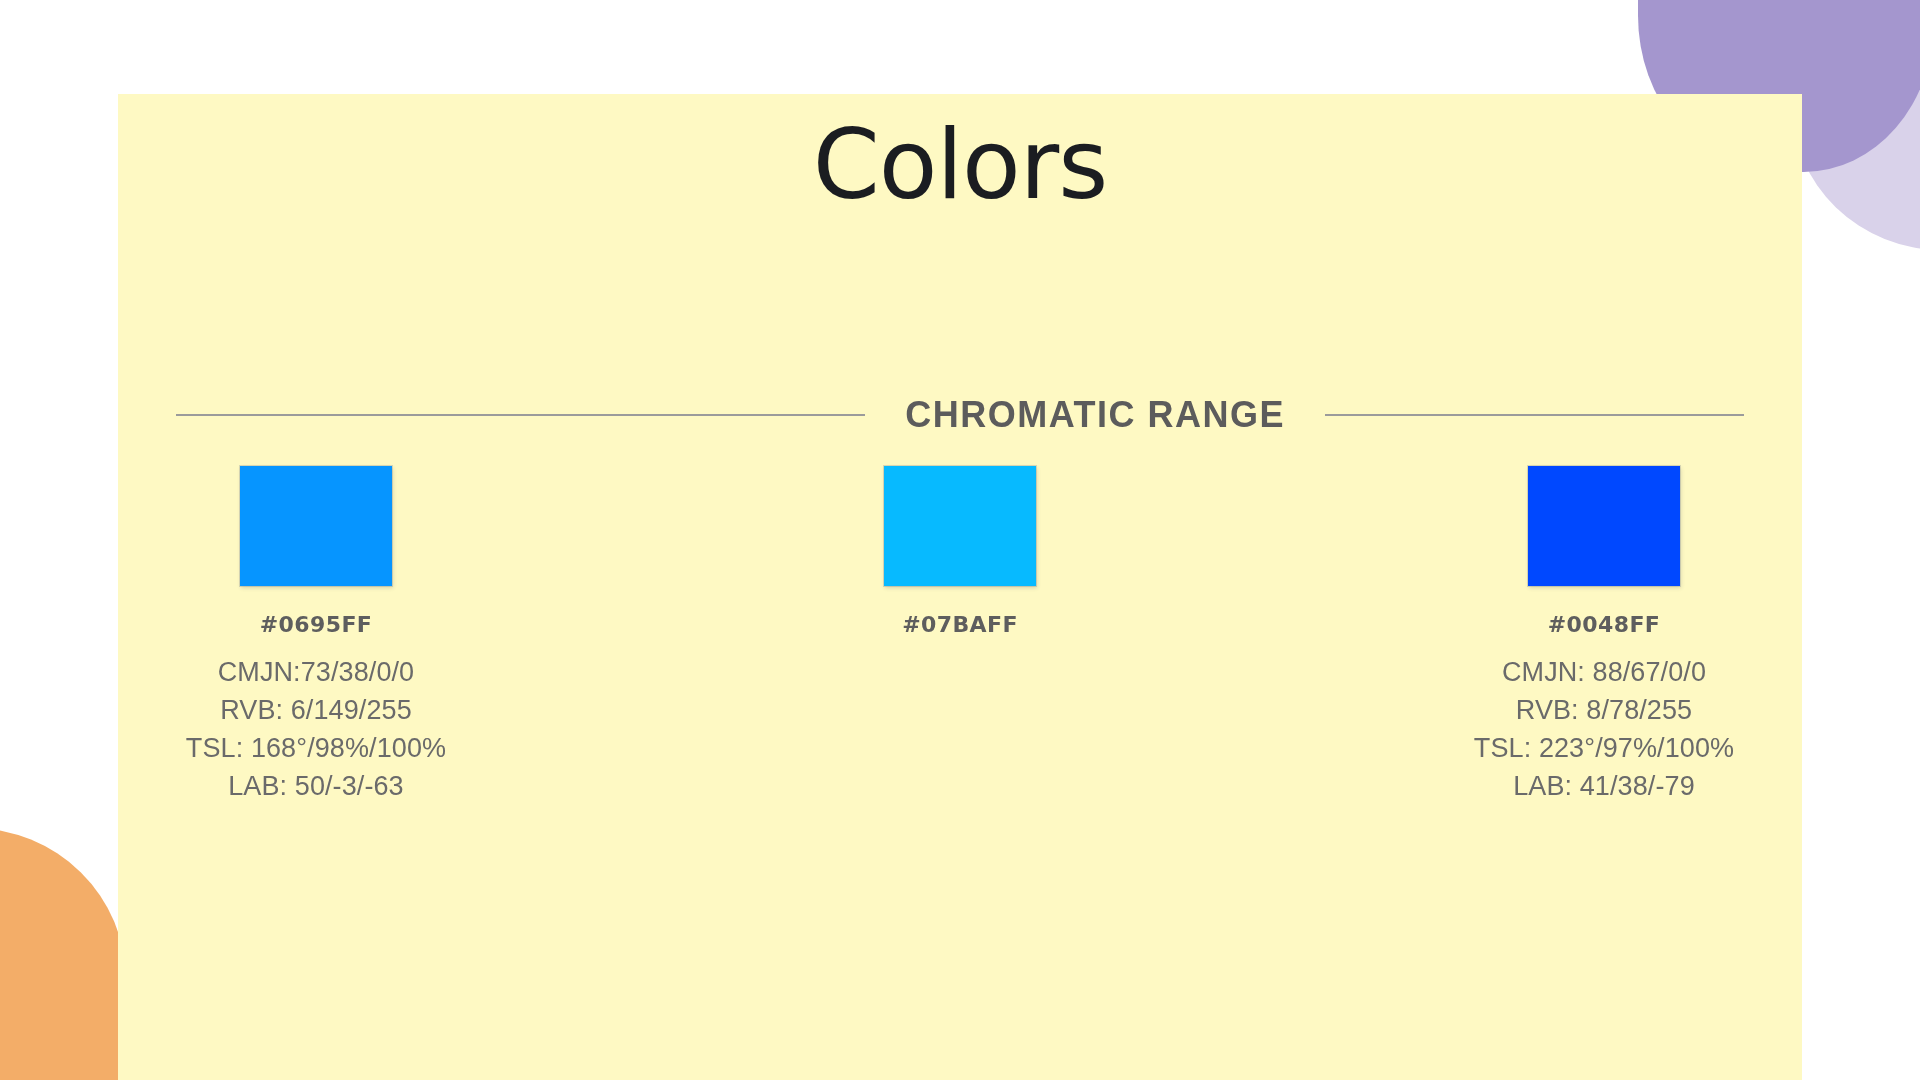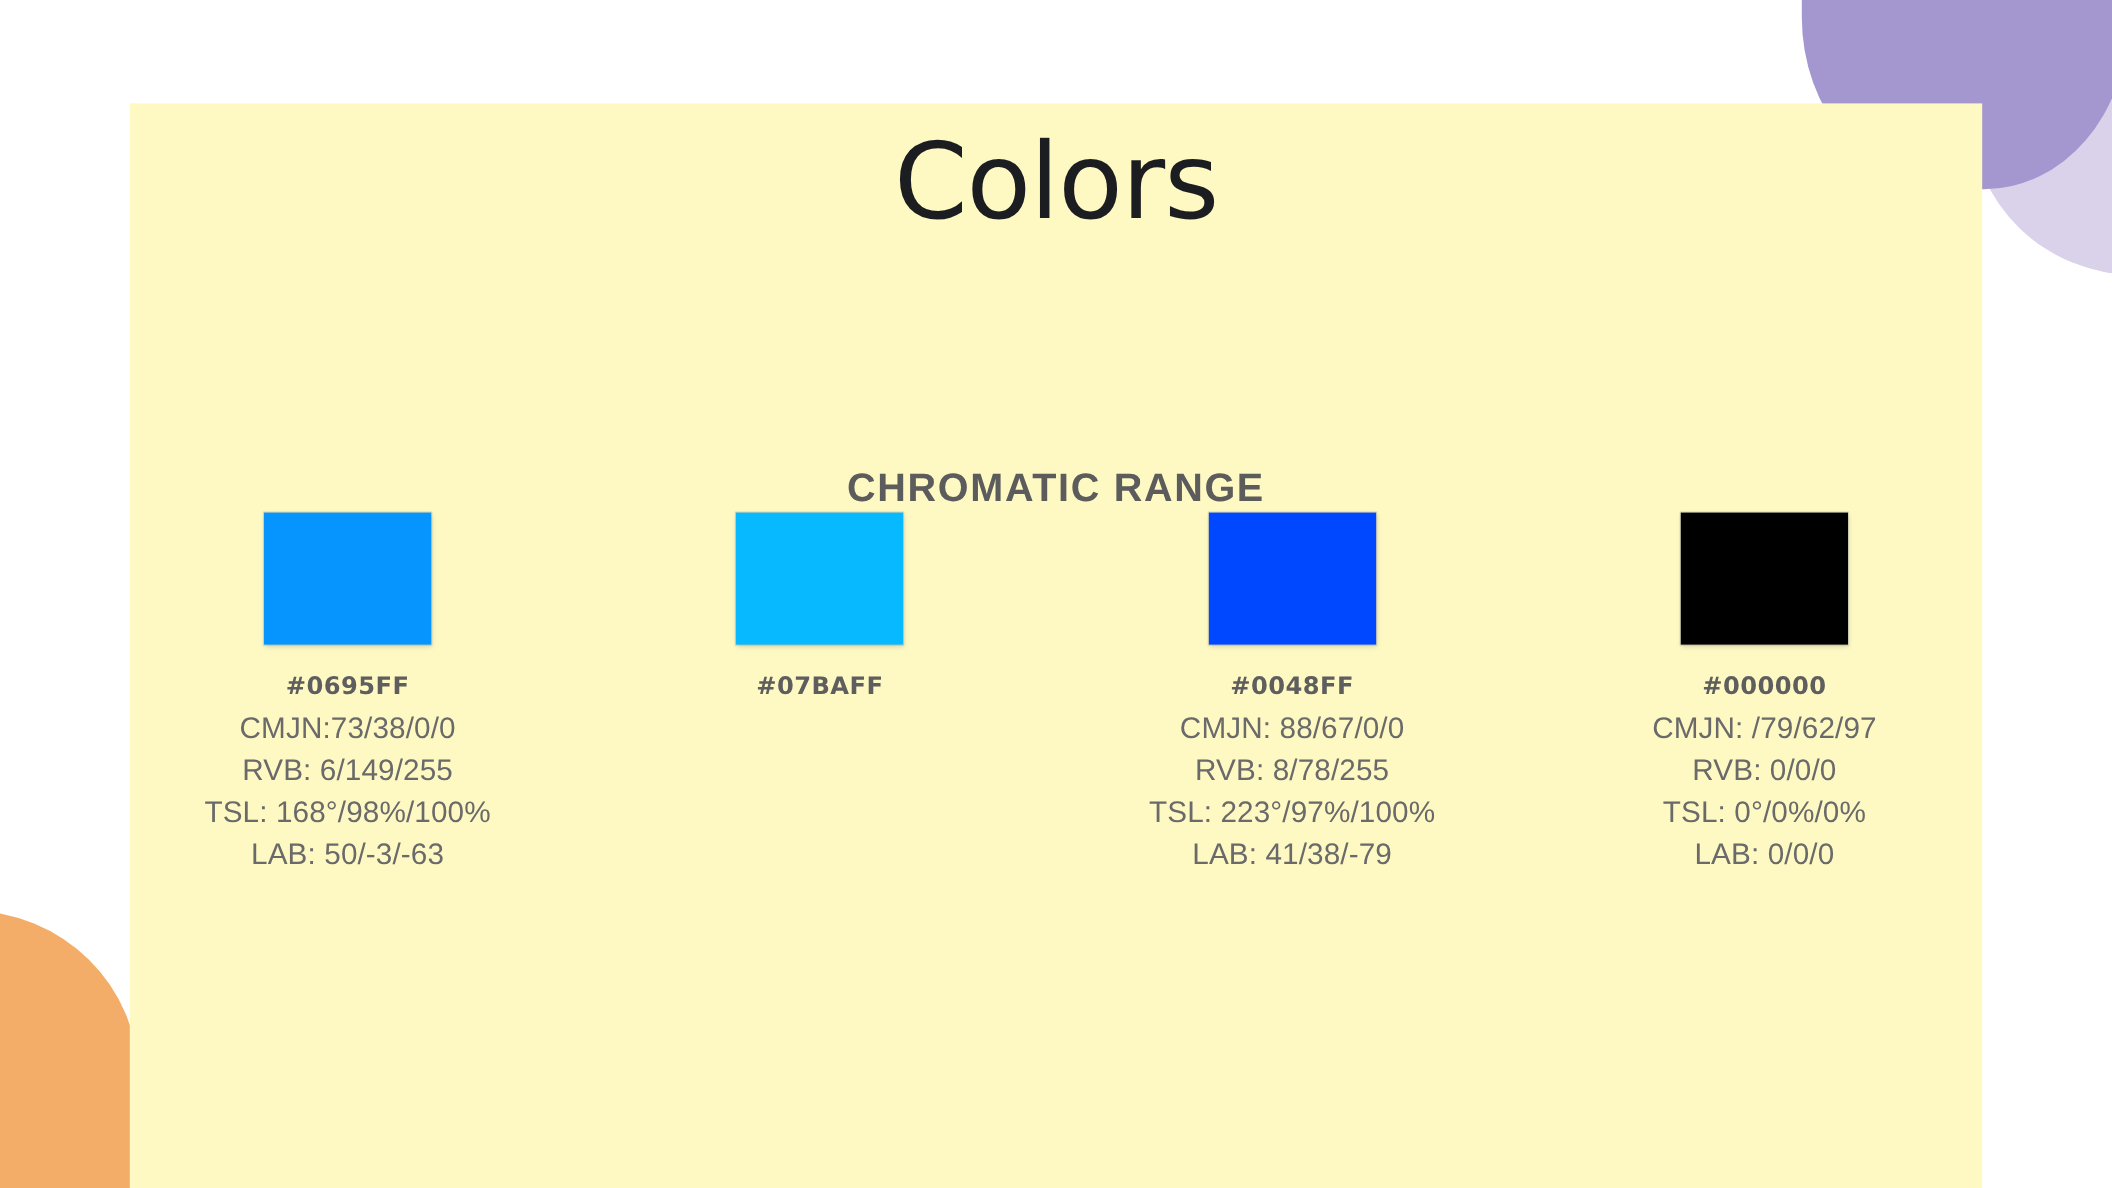--- a/index.html
+++ b/index.html
@@ -77,21 +77,20 @@
 
   
   .section-divider {
     position: absolute;
     left: 58px;
     right: 58px;
     top: 300px;
     display: flex;
     align-items: center;
     gap: 26px;
-    flex-direction: column;
   }
   .divider-rule {
     flex: 1 1 auto;
     height: 2px;
     background: #9B9B9B;
   }
   .divider-rule.left { flex-grow: 2.55; }
   .divider-rule.right { flex-grow: 1.55; }
   .section-label {
     flex: 0 0 auto;
@@ -131,21 +130,21 @@
   .swatch-hex {
     margin-top: 26px;
     font-family: "DejaVu Sans", sans-serif;
     font-size: 22px;
     font-weight: 700;
     letter-spacing: 0.4px;
     color: #5E5E5E;
     white-space: nowrap;
   }
   .swatch-specs {
-    margin-top: 10px;
+    margin-top: 20px;
     display: flex;
     flex-direction: column;
     align-items: center;
     gap: 7px;
   }
   .spec-line {
     font-family: "Liberation Sans", sans-serif;
     font-size: 27px;
     font-weight: 400;
     color: #6A6A6A;
@@ -194,26 +193,16 @@
       <div class="swatch-chip" style="background-color: rgb(0, 72, 255);"></div>
       <div class="swatch-hex">#0048FF</div>
       <div class="swatch-specs">
         <div class="spec-line">CMJN: 88/67/0/0</div>
         <div class="spec-line">RVB: 8/78/255</div>
         <div class="spec-line">TSL: 223°/97%/100%</div>
         <div class="spec-line">LAB: 41/38/-79</div>
       </div>
     </div>
 
-    <div class="swatch-col">
-      <div class="swatch-chip" style="background-color: rgb(0, 0, 0);"></div>
-      <div class="swatch-hex">#000000</div>
-      <div class="swatch-specs">
-        <div class="spec-line">CMJN: /79/62/97</div>
-        <div class="spec-line">RVB: 0/0/0</div>
-        <div class="spec-line">TSL: 0°/0%/0%</div>
-        <div class="spec-line">LAB: 0/0/0</div>
-      </div>
-    </div>
 
 
   </div>
 </div>
 
 </body></html>

